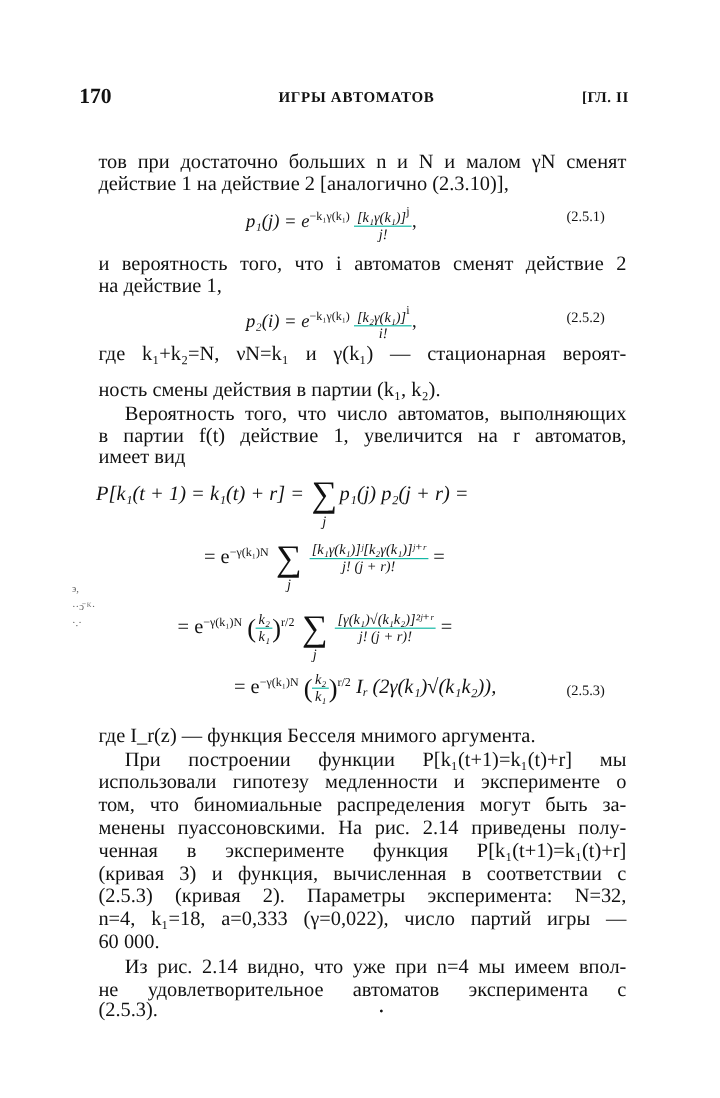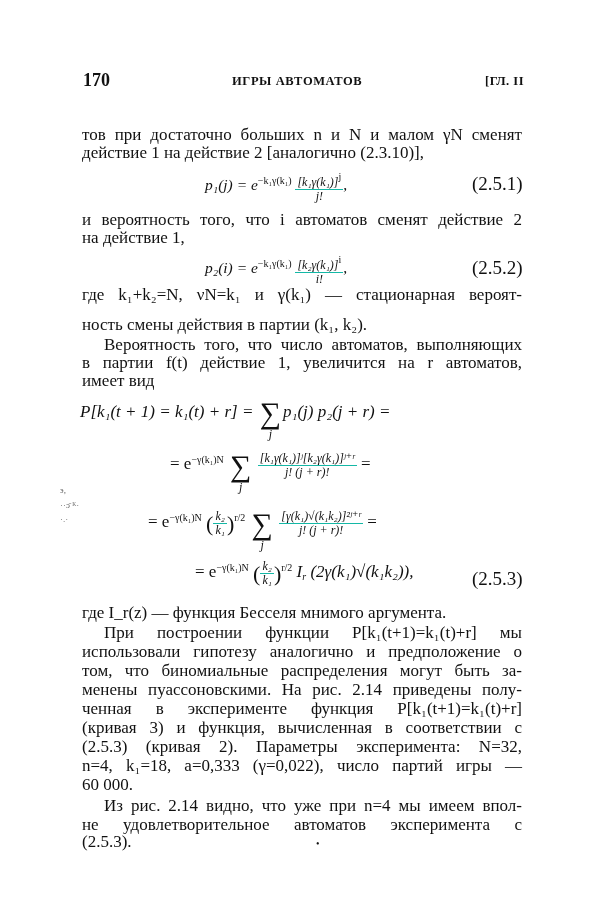--- a/index.html
+++ b/index.html
@@ -1,27 +1,27 @@
 <!DOCTYPE html>
 <html><head>
 <meta charset="utf-8">
 <style>
   html, body { margin:0; padding:0; background:#ffffff; }
   body { width:600px; height:915px; position:relative; overflow:hidden;
          font-family:"Liberation Serif","DejaVu Serif",serif; color:#111; }
   .abs { position:absolute; white-space:nowrap; }
-  .hdr-num { left:83px; top:70px; font-size:18px; font-weight:bold; }
+  .hdr-num { left:66px; top:70px; font-size:18px; font-weight:bold; }
   .hdr-title { left:232px; top:74px; font-size:12.5px; font-weight:bold; letter-spacing:0.6px; }
   .hdr-ch { left:485px; top:74px; font-size:12.5px; font-weight:bold; letter-spacing:0.5px; }
   .line { position:absolute; left:82px; width:440px; font-size:17px; line-height:18px;
           white-space:nowrap; text-align:justify; text-align-last:justify; }
   .line.last { text-align-last:left; }
   .ind { padding-left:22px; box-sizing:border-box; }
   .eq { position:absolute; white-space:nowrap; font-size:15.5px; }
-  .eqno { position:absolute; left:472px; font-size:19px;text-align:right; }
+  .eqno { position:absolute; left:472px; font-size:12px;text-align:right; }
   i, .it { font-style:italic; }
   .frac { display:inline-block; vertical-align:middle; text-align:center; font-size:12px; line-height:13px; }
   .frac .num { display:block; border-bottom:1px solid #14b8a6; padding:0 2px; }
   .frac .den { display:block; padding:0 2px; }
   sup { font-size:10px; vertical-align:6px; }
   sub { font-size:10px; vertical-align:-3px; }
   .sum { display:inline-block; position:relative; font-size:30px; line-height:26px; vertical-align:middle; margin:0 2px; }
   .sum .under { position:absolute; left:9px; top:28px; font-size:12px; font-style:italic; line-height:12px; }
   .big { font-size:22px; vertical-align:middle; }
   .margin-marks { left:60px; font-size:9px; color:#666; }
@@ -87,21 +87,21 @@
 </div>
 <div class="eqno" style="top:568px">(2.5.3)</div>
 
 <div class="abs margin-marks" style="top:485px">϶,</div>
 <div class="abs margin-marks" style="top:500px">··ɔ̈ ᴷ·</div>
 <div class="abs margin-marks" style="top:514px">·.·</div>
 
 <div class="line last" style="top:604px">где I_r(z) — функция Бесселя мнимого аргумента.</div>
 
 <div class="line ind" style="top:624px">При построении функции P[k₁(t+1)=k₁(t)+r] мы</div>
-<div class="line" style="top:643px">использовали гипотезу аналогично и предположение о</div>
+<div class="line" style="top:643px">использовали гипотезу медленности и эксперименте о</div>
 <div class="line" style="top:662px">том, что биномиальные распределения могут быть за-</div>
 <div class="line" style="top:681px">менены пуассоновскими. На рис. 2.14 приведены полу-</div>
 <div class="line" style="top:700px">ченная в эксперименте функция P[k₁(t+1)=k₁(t)+r]</div>
 <div class="line" style="top:719px">(кривая 3) и функция, вычисленная в соответствии с</div>
 <div class="line" style="top:738px">(2.5.3) (кривая 2). Параметры эксперимента: N=32,</div>
 <div class="line" style="top:757px">n=4, k₁=18, a=0,333 (γ=0,022), число партий игры —</div>
 <div class="line last" style="top:776px">60 000.</div>
 
 <div class="line ind" style="top:797px">Из рис. 2.14 видно, что уже при n=4 мы имеем впол-</div>
 <div class="line" style="top:816px">не удовлетворительное автоматов эксперимента с</div>

